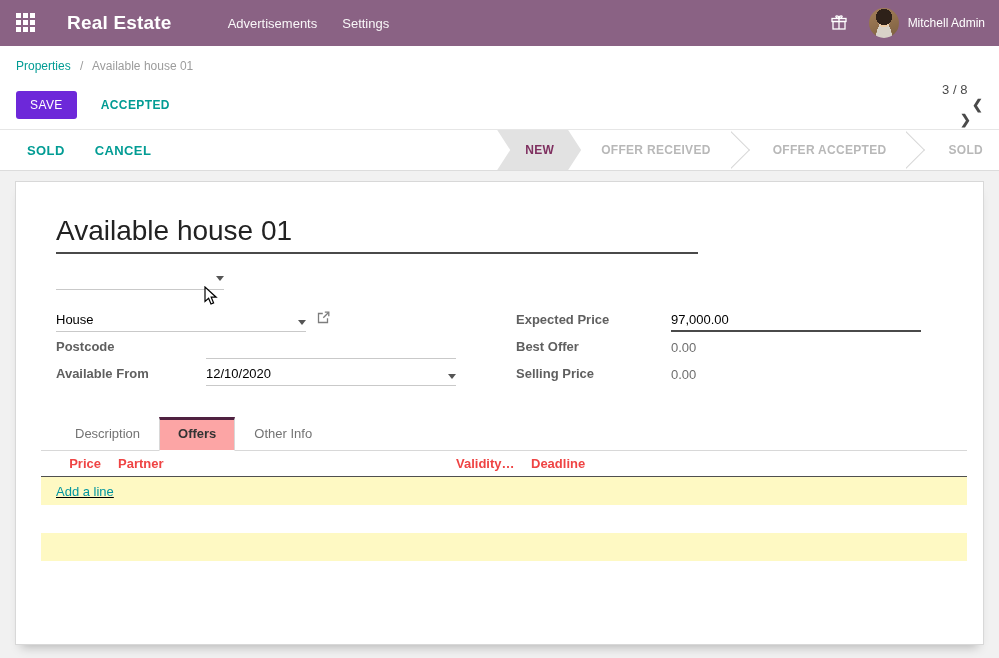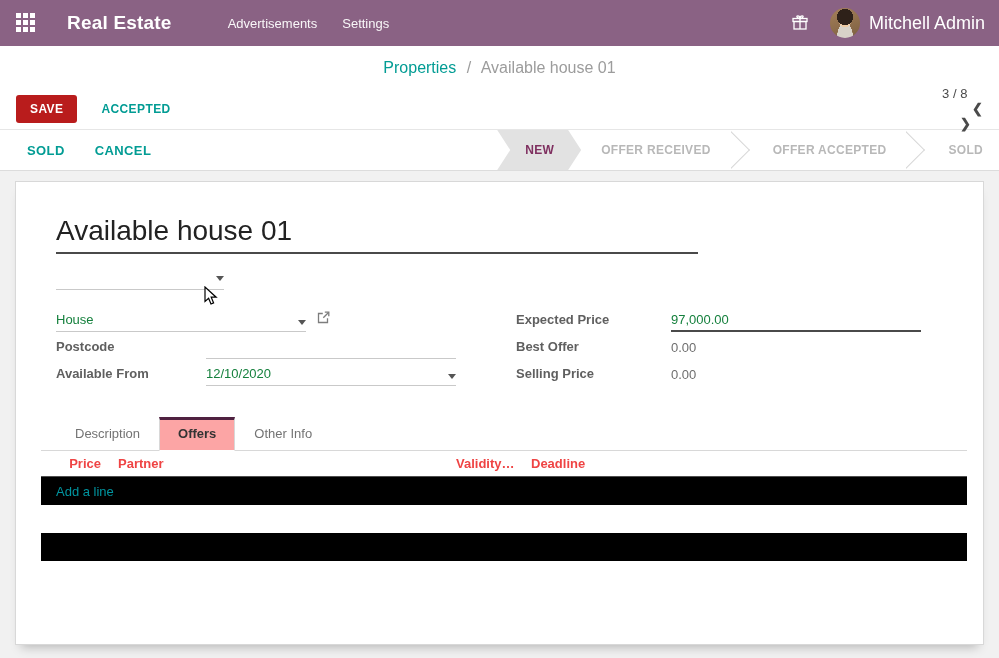--- a/index.html
+++ b/index.html
@@ -14,30 +14,30 @@
   .nav-menu { font-size:13px; margin-right:25px; cursor:pointer; opacity:.95; }
   .nav-spacer { flex:1; }
   .gift { width:16px; height:16px; margin-right:22px; cursor:pointer; }
   .avatar { width:30px; height:30px; border-radius:50%; margin-right:9px; cursor:pointer; overflow:hidden;
     background:
       radial-gradient(circle at 50% 30%, #2e2119 0 31%, rgba(0,0,0,0) 32%),
       radial-gradient(circle at 50% 44%, #ecc9a3 0 26%, rgba(0,0,0,0) 27%),
       radial-gradient(ellipse at 50% 105%, #d8d2c8 0 38%, rgba(0,0,0,0) 39%),
       linear-gradient(160deg,#a5805a,#7c5f40);
   }
-  .username { font-size:18px; cursor:pointer; }
+  .username { font-size:12px; cursor:pointer; }
 
   
   .control-panel { background:#fff; height:83px; padding:13px 16px 0 16px; }
-  .breadcrumb { font-size:16px;text-align:center; }
+  .breadcrumb { font-size:12px; }
   .breadcrumb .parent { color:#029c94; cursor:pointer; }
   .breadcrumb .sep { color:#9c9c9c; margin:0 6px; }
   .breadcrumb .current { color:#9c9c9c; }
   .cp-buttons { margin-top:9px; display:flex; align-items:center; }
-  .btn-save { background:#b91c1c; color:#fff; border:none; font-size:12px; font-weight:700; letter-spacing:.4px; padding:7px 14px; border-radius:3px; cursor:pointer; font-family:inherit; }
+  .btn-save { background:#6d28d9; color:#fff; border:none; font-size:12px; font-weight:400; letter-spacing:.4px; padding:7px 14px; border-radius:3px; cursor:pointer; font-family:inherit; }
   .btn-discard { background:none; border:none; color:#029c94; font-size:12px; font-weight:700; letter-spacing:.4px; margin-left:24px; cursor:pointer; font-family:inherit; }
   .pager { margin-left:auto; display:flex; align-items:flex-start; color:#4a4a4a; font-size:13px;flex-direction:column; }
   .pager .arrow { font-size:13px; font-weight:700; color:#4a4a4a; cursor:pointer; background:none; border:none; font-family:inherit; }
   .pager .arrow.prev { margin-left:30px; }
   .pager .arrow.next { margin-left:18px; }
 
   
   .statusbar { background:#fff; height:42px; border-top:1px solid #e6e6e6; border-bottom:1px solid #dcdcdc; display:flex; align-items:stretch; }
   .sb-buttons { display:flex; align-items:center; padding-left:27px; gap:30px; }
   .sb-btn { background:none; border:none; color:#029c94; font-size:13px; font-weight:700; letter-spacing:.4px; cursor:pointer; font-family:inherit; }
@@ -57,38 +57,38 @@
   .title-underline { margin-left:15px; width:642px; border-bottom:2px solid #4a4a4a; padding-top:5px; }
   .tag-field { margin:15px 0 0 15px; width:168px; height:21px; border-bottom:1px solid #c9c9c9; display:flex; align-items:center; justify-content:flex-end; cursor:text; }
   .caret { width:0; height:0; border-left:4px solid transparent; border-right:4px solid transparent; border-top:5px solid #555; margin-bottom:2px; }
 
   .fields { display:flex; margin-top:15px; }
   .fgroup-left { margin-left:15px; width:430px; }
   .fgroup-right { margin-left:30px; width:420px; }
   .frow { display:flex; align-items:flex-end; height:27px; }
   .flabel { width:150px; font-size:13px; font-weight:700; color:#5f5f5f; padding-bottom:5px; }
   .fgroup-right .flabel { width:155px; }
-  .fvalue { width:250px; display:flex; align-items:flex-end; border-bottom:1px solid #c9c9c9; padding-bottom:4px; font-size:13px; color:#15803d; min-height:22px; cursor:text; }
+  .fvalue { width:250px; display:flex; align-items:flex-end; border-bottom:1px solid #c9c9c9; padding-bottom:4px; font-size:13px; color:#000000; min-height:22px; cursor:text; }
   .fvalue .val { flex:1; white-space:nowrap; }
   .fvalue.required { border-bottom:2px solid #4a4a4a; padding-bottom:3px; }
   .fvalue.readonly { border-bottom:none; color:#6e6e6e; cursor:default; }
   .ext-link { margin:0 0 4px 11px; cursor:pointer; }
 
   
   .tabs { margin-top:31px; padding-left:15px; display:flex; border-bottom:1px solid #d8d8d8; }
   .tab { font-size:13px; color:#737373; padding:8px 18px 9px 18px; border:1px solid transparent; cursor:pointer; margin-bottom:-1px; background:none; font-family:inherit; }
   .tab.active { color:#333; font-weight:700; background:#fca5a5; border:1px solid #d8d8d8; border-top:3px solid #4f2140; border-bottom:1px solid #fff; padding-top:6px; }
 
   
   .otable { width:100%; }
   .thead { display:grid; grid-template-columns:77px 338px 75px 110px 1fr; height:26px; align-items:center; border-bottom:1px solid #4f4f4f; font-size:13px; font-weight:700; color:#ef4444; }
   .thead .c-price { text-align:right; padding-right:17px; }
   .thead .c { white-space:nowrap; overflow:hidden; }
   .trow { height:28px; display:flex; align-items:center; padding-left:15px; font-size:13px; }
-  .trow.stripe { background:#000000;text-decoration:underline; }
+  .trow.stripe { background:#fef9c3;text-decoration:underline; }
   .add-line { color:#0195a0; cursor:pointer; }
 
   
   .cursor { position:absolute; left:204px; top:286px; pointer-events:none; z-index:50; }
 </style>
 </head>
 <body>
 
 <div class="navbar">
   <div class="apps-btn">

